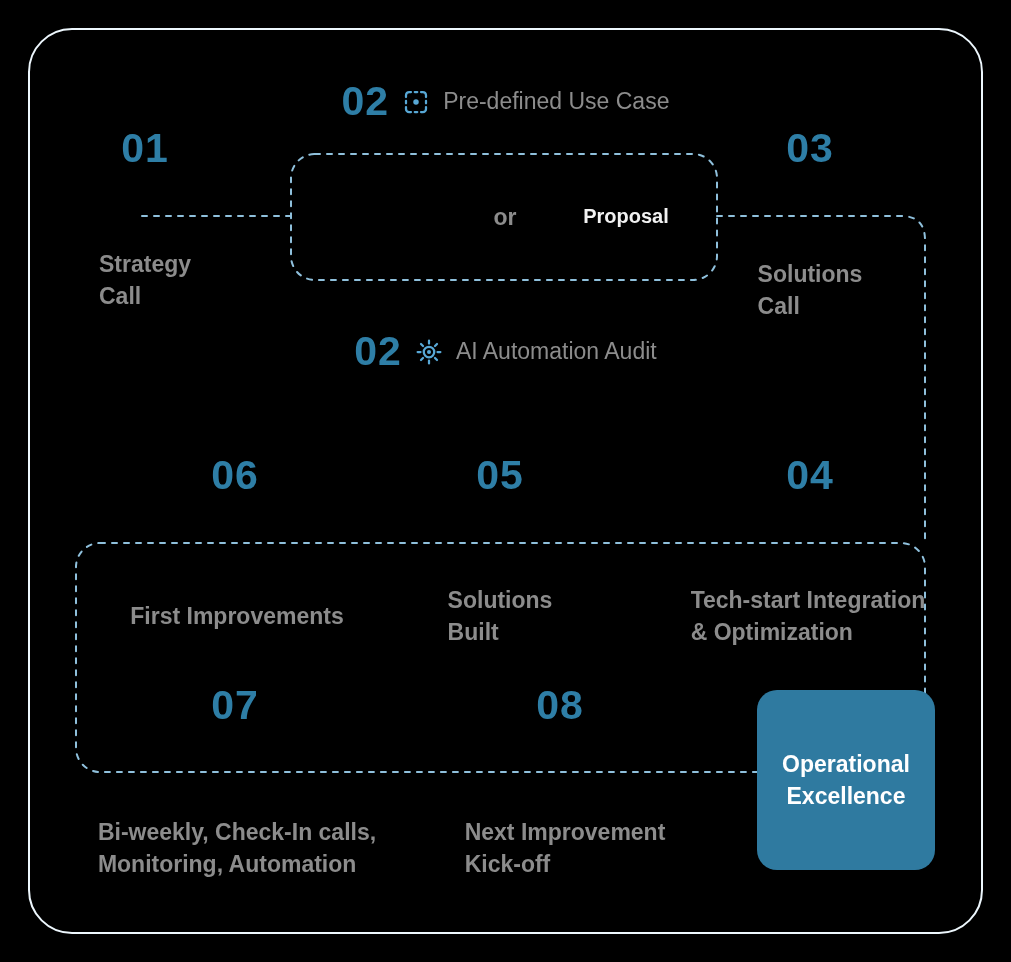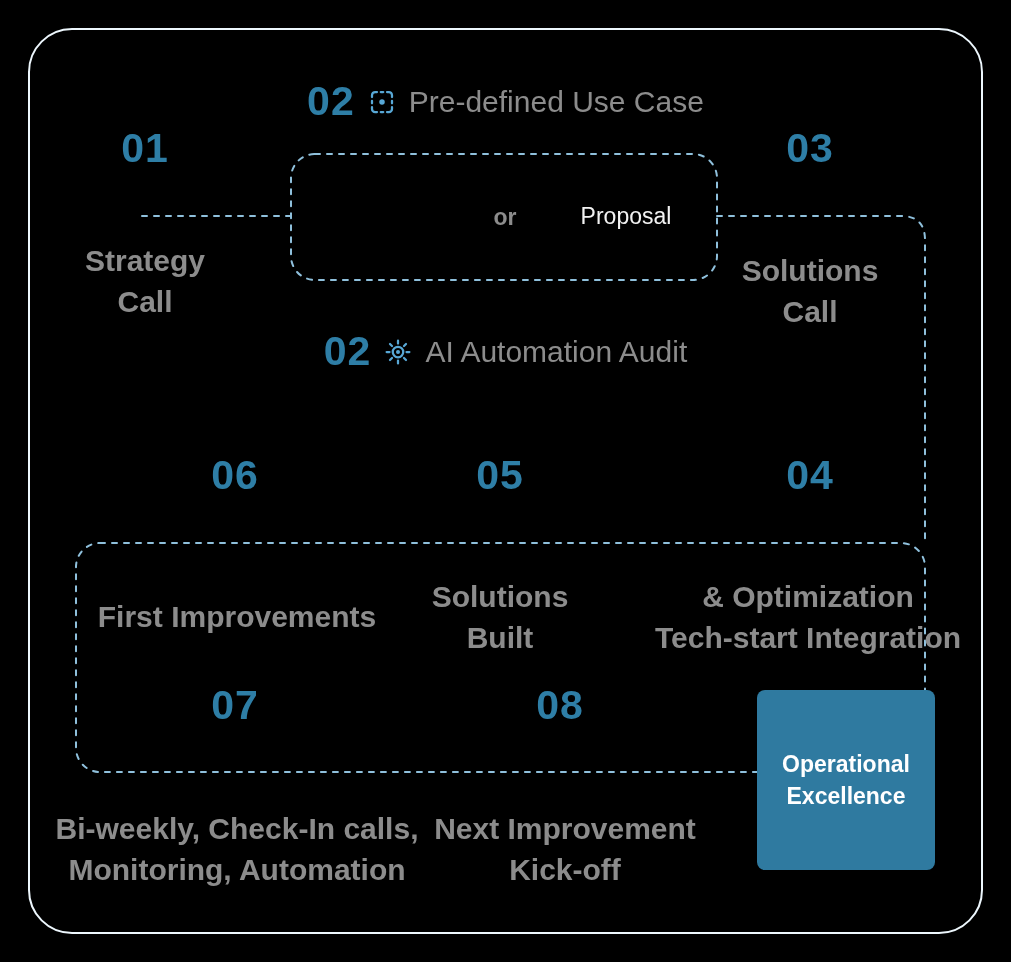--- a/index.html
+++ b/index.html
@@ -48,36 +48,35 @@
     font-weight:bold;
   }
   .num{
     color:var(--accent);
     font-weight:700;
     font-size:41px;
     letter-spacing:1px;
   }
   .glabel{
     color:var(--muted);
-    font-size:30px;
+    font-size:23px;
     line-height:1.38;
-    text-align:center;
   }
   .or-label{color:var(--muted);font-size:23px;}
-  .proposal-label{color:var(--proposal-text);font-size:23px;font-weight:400;}
+  .proposal-label{color:var(--proposal-text);font-size:20px;font-weight:700;}
   .icon{display:inline-flex;align-items:center;justify-content:center;}
   .icon svg{display:block;}
   .icon .stroke{stroke:var(--icon);stroke-width:1.8;stroke-linecap:round;fill:none;}
   .icon .fillc{fill:var(--icon);}
   .outcome-box{
     position:absolute;
     left:757px;top:690px;
     width:178px;height:180px;
     background:var(--box-fill);
-    border-radius:8px;
+    border-radius:20px;
     display:flex;flex-direction:column;
     align-items:center;justify-content:center;
     color:var(--box-text);
     font-size:23px;font-weight:700;
     line-height:1.4;text-align:center;
   }
 </style>
 </head>
 <body>
 
@@ -139,22 +138,22 @@
   <span class="num abs" style="left:810px;top:475px">04</span>
 
   <div class="glabel abs" style="left:237px;top:617px">
     <span style="display:block">First Improvements</span>
   </div>
   <div class="glabel abs" style="left:500px;top:617px">
     <span style="display:block">Solutions</span>
     <span style="display:block">Built</span>
   </div>
   <div class="glabel abs" style="left:808px;top:617px">
+    <span style="display:block">Tech-start Integration</span>
     <span style="display:block">&amp; Optimization</span>
-    <span style="display:block">Tech-start Integration</span>
   </div>
 
   <span class="num abs" style="left:235px;top:705px">07</span>
   <span class="num abs" style="left:560px;top:705px">08</span>
 
   <div class="outcome-box">
     <span>Operational</span>
     <span>Excellence</span>
   </div>
 

